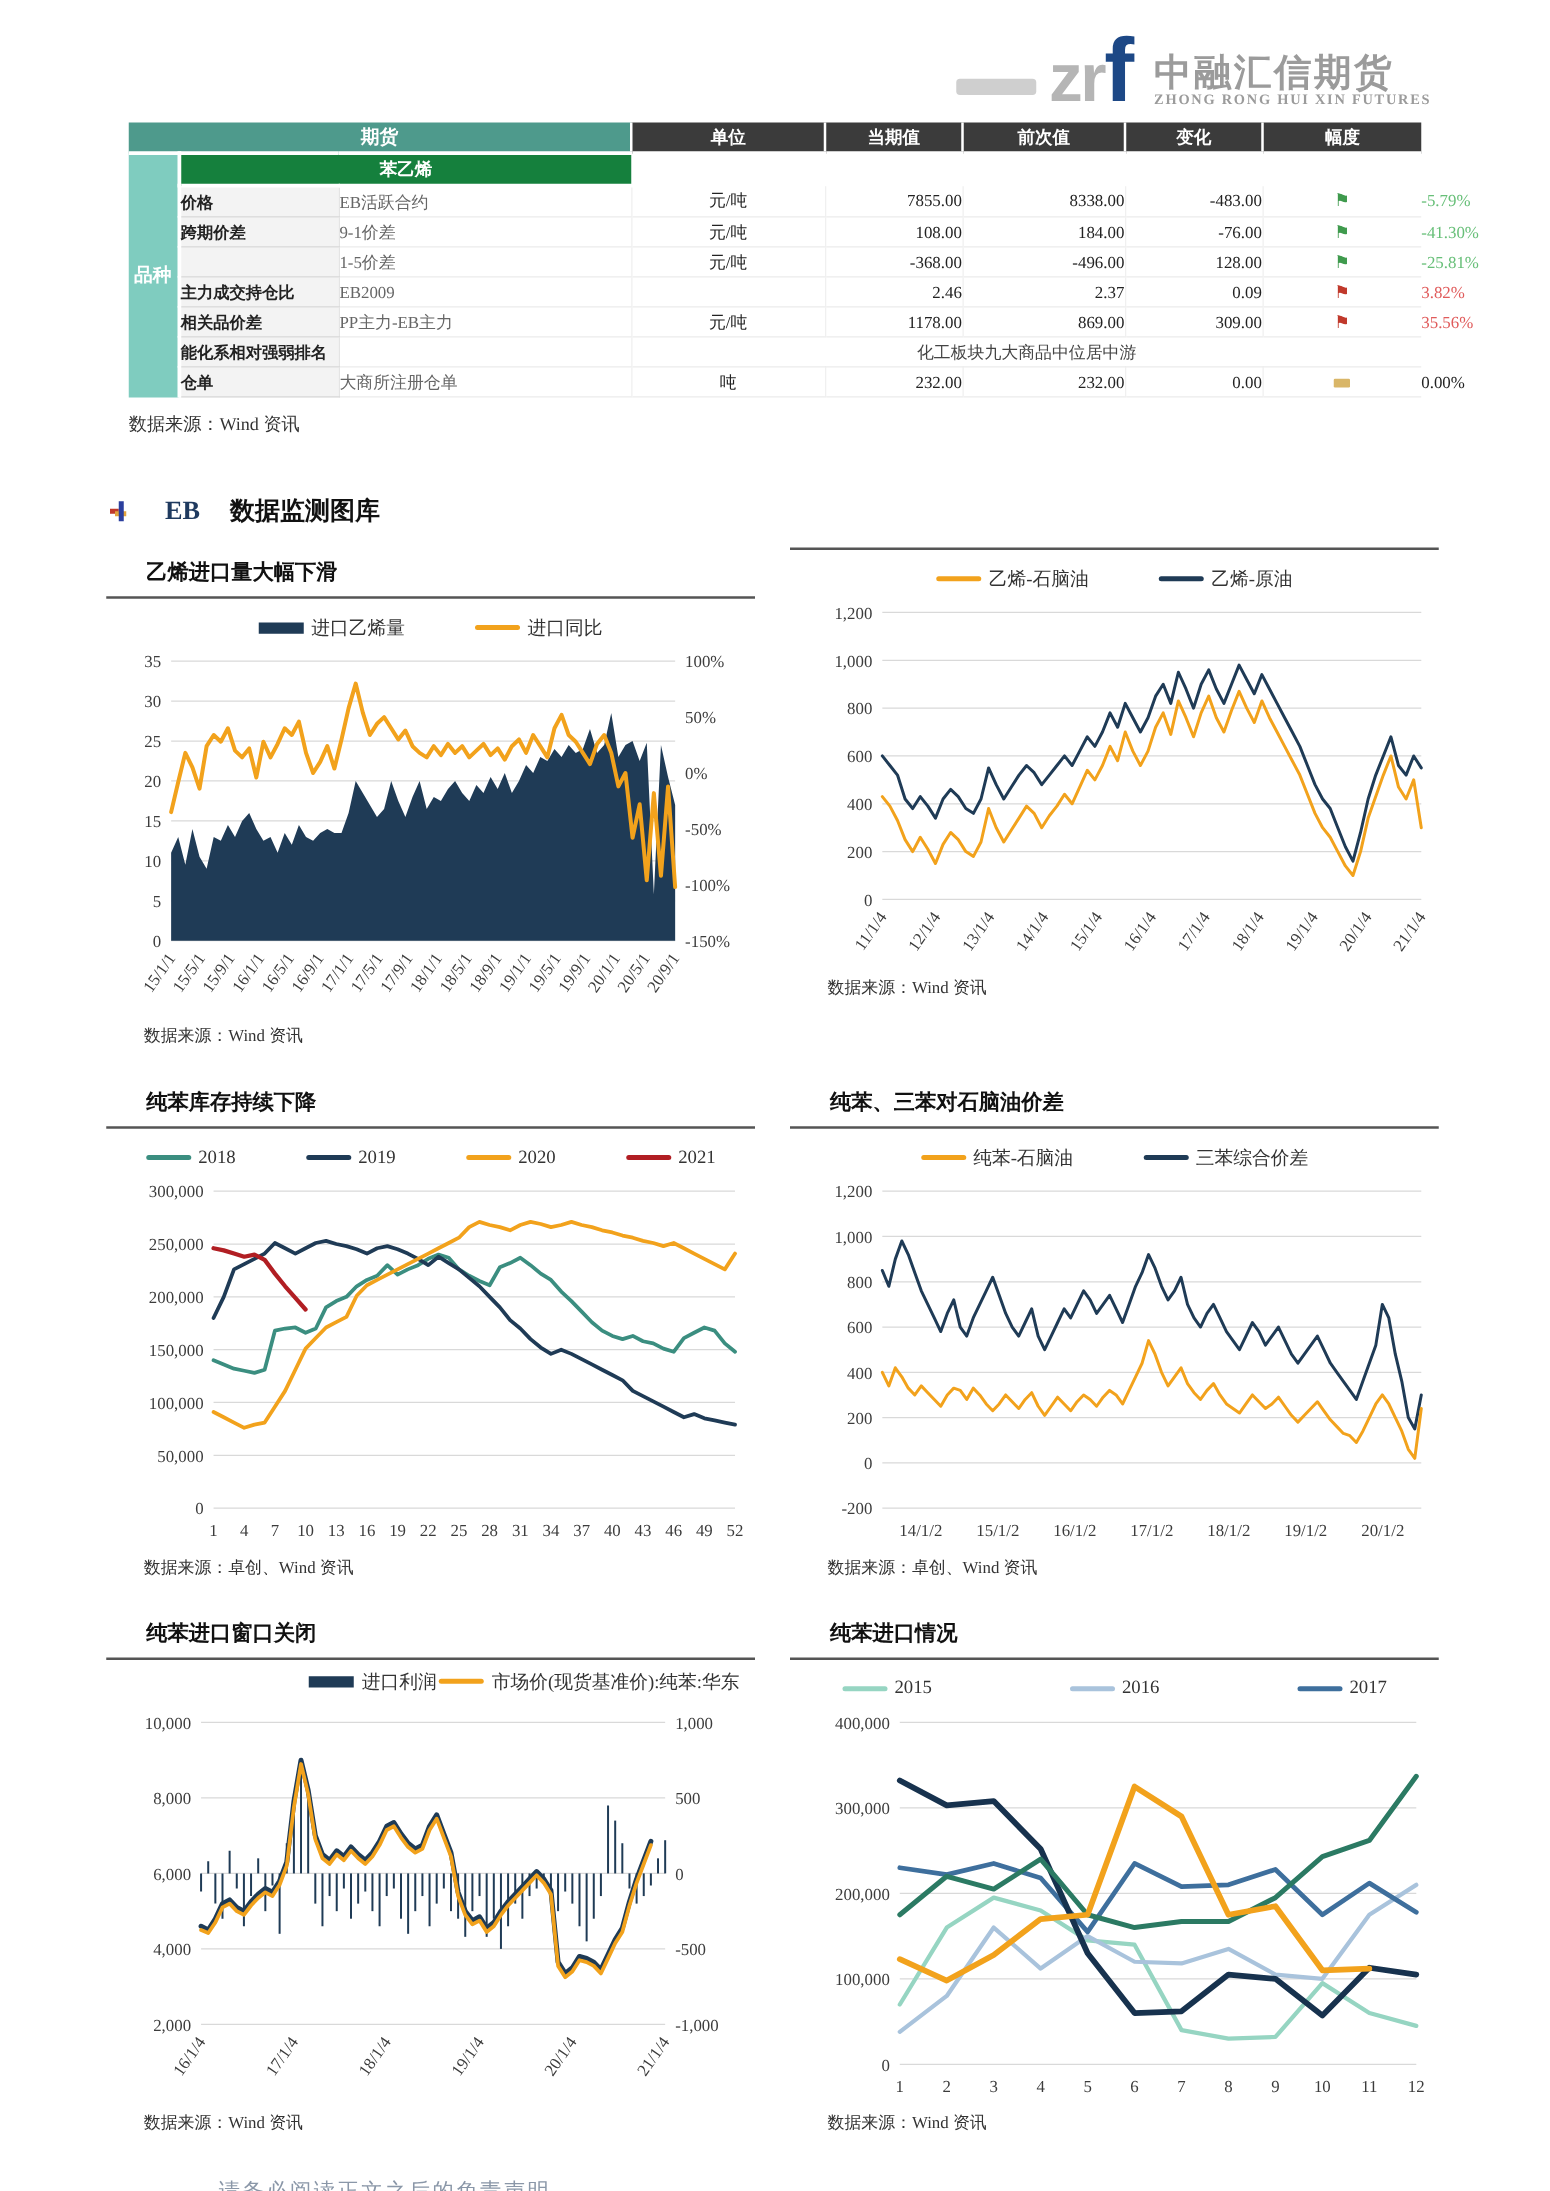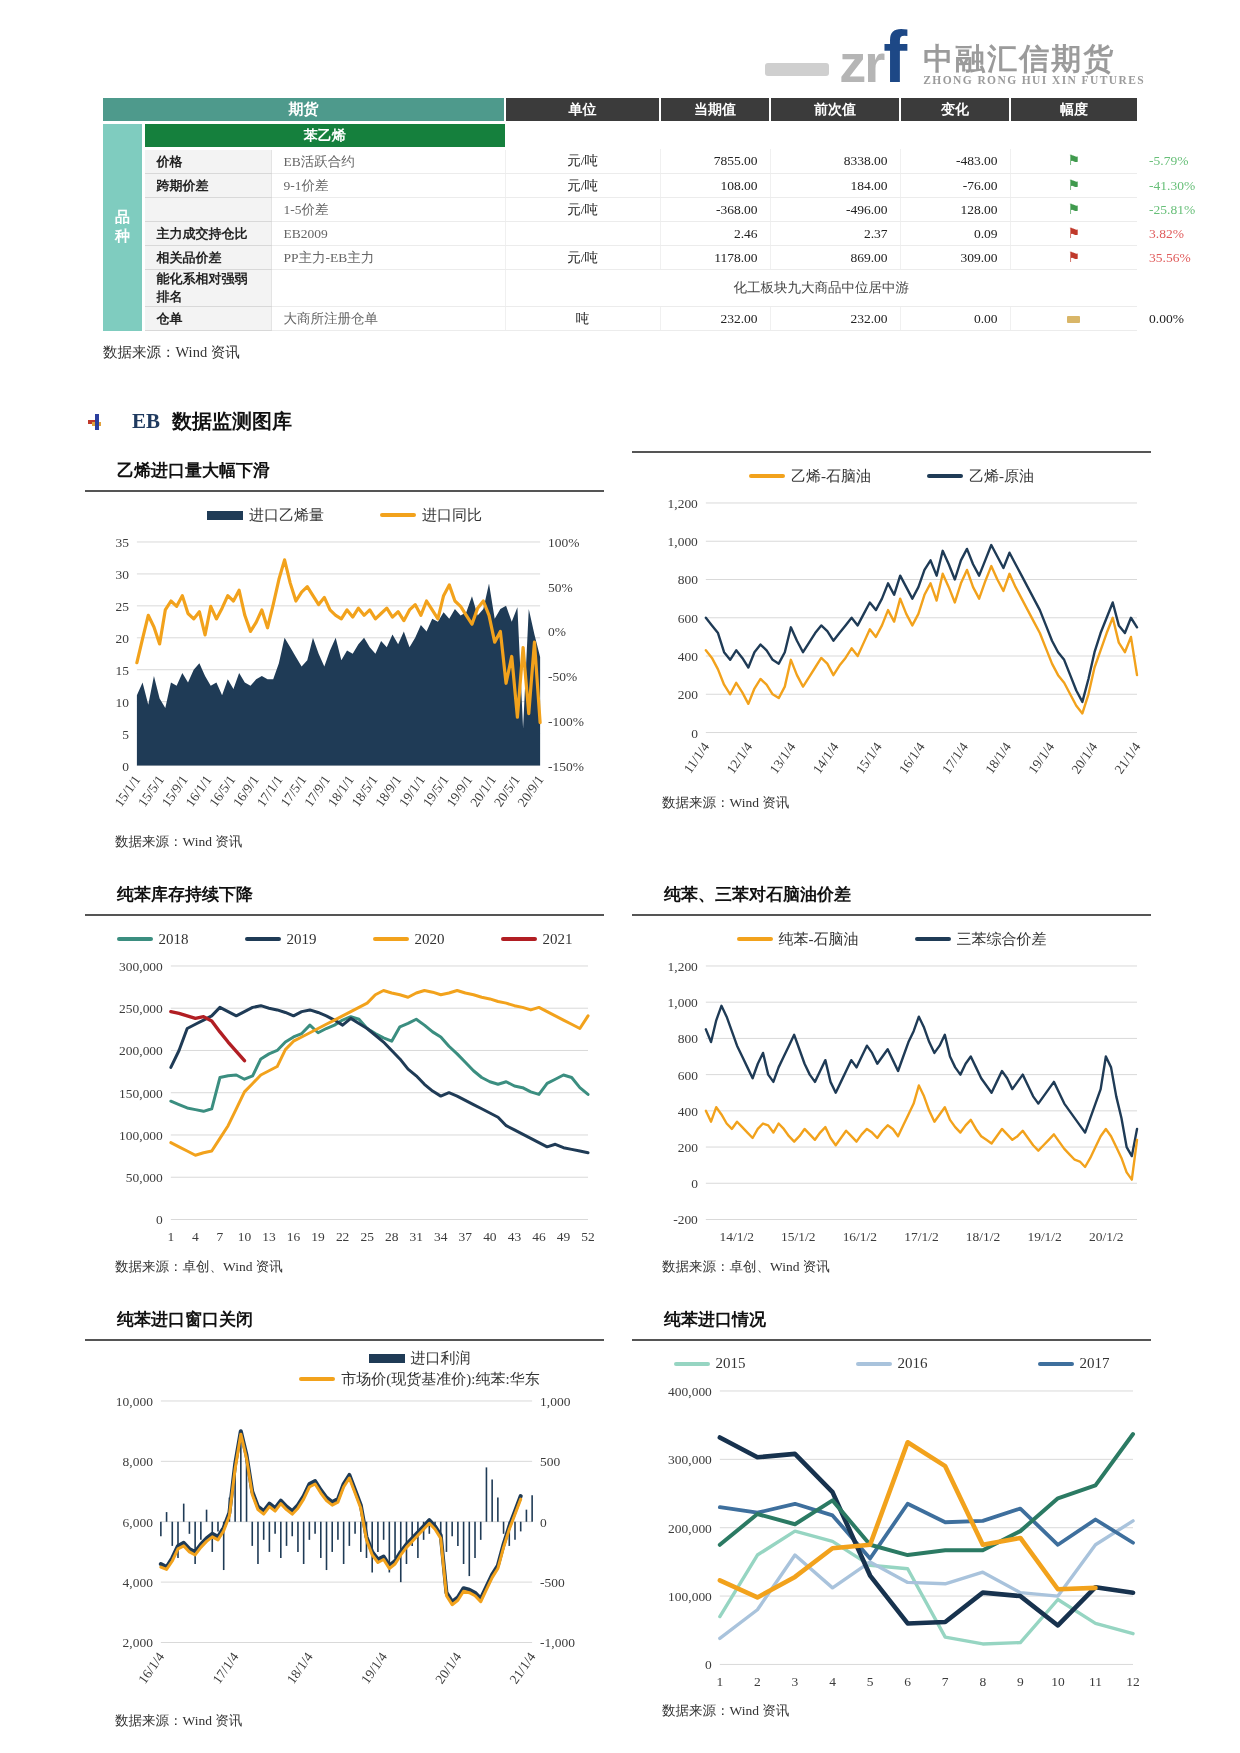--- a/index.html
+++ b/index.html
@@ -9,21 +9,21 @@
   .logo{display:flex;align-items:flex-end;gap:10px;}
   .logo-bar{width:64px;height:13px;background:#cfcfcf;border-radius:3px;margin-bottom:10px;}
   .logo-zr{font-family:"Liberation Sans",sans-serif;font-weight:bold;font-size:54px;line-height:0.8;color:#b5b5b5;letter-spacing:-2px;}
   .logo-f{font-family:"Liberation Sans",sans-serif;font-weight:bold;font-size:72px;line-height:0.72;color:#1d4886;}
   .logo-cjk{display:flex;flex-direction:column;margin-left:6px;}
   .logo-cn{font-family:"Liberation Sans",sans-serif;font-weight:bold;font-size:30px;color:#9b9b9b;letter-spacing:2px;line-height:1.05;}
   .logo-en{font-family:Liberation Serif, serif;font-weight:bold;font-size:11.5px;color:#9b9b9b;letter-spacing:1.4px;}
   
   .tbl-wrap{margin:6px 0 0 103px;width:1034px;}
   table.quote{border-collapse:collapse;width:1034px;table-layout:fixed;font-size:13.5px;}
-  table.quote th,table.quote td{padding:0 12px;height:23px;}
+  table.quote th,table.quote td{padding:0 0;height:23px;}
   .th-fut{background:#4e9a8c;color:#fff;font-family:"Liberation Sans",sans-serif;font-weight:bold;font-size:15px;height:46px;border-bottom:3px solid #fff;}
   .th-dark{background:#3b3b3b;color:#fff;font-family:"Liberation Sans",sans-serif;font-weight:bold;font-size:14px;height:46px;border-bottom:3px solid #fff;border-left:2px solid #fff;}
   .cat-cell{background:#7fccbf;color:#fff;font-family:"Liberation Sans",sans-serif;font-weight:bold;font-size:15px;text-align:center;border-right:3px solid #fff;}
   .banner-cell{background:#15803d;color:#fff;font-family:"Liberation Sans",sans-serif;font-weight:bold;font-size:14px;text-align:center;height:32px;border-bottom:3px solid #fff;}
   .attr-cell{background:#f3f3f3;font-family:Liberation Serif, serif;font-weight:bold;font-size:13px;color:#222;border-bottom:1px solid #d8d8d8;border-right:1px solid #e4e4e4;padding-left:8px;}
   .sub-cell{color:#666;border-bottom:1px solid #ececec;padding-left:10px;}
   .num-cell{text-align:right;padding-right:24px;border-bottom:1px solid #ececec;border-left:1px solid #f0f0f0;}
   .unit-cell{text-align:center;border-bottom:1px solid #ececec;border-left:1px solid #f0f0f0;}
   .flag-cell{text-align:center;border-bottom:1px solid #ececec;border-left:1px solid #f0f0f0;}
   .pct-cell{text-align:right;padding-right:28px;border-bottom:1px solid #ececec;}
@@ -32,28 +32,28 @@
   .flag-red{color:#c0392b;font-size:14px;}
   .flag-flat{display:inline-block;width:13px;height:7px;background:#d9b668;border-radius:1px;}
   .pct-green{color:#67bf78;}
   .pct-red{color:#e05b5b;}
   .pct-black{color:#222;}
   .tbl-source{margin:12px 0 0 103px;font-size:14.5px;color:#333;}
   
   .section-head{display:flex;align-items:center;gap:26px;margin:46px 0 16px 88px;}
   .section-icon{width:18px;height:18px;}
   .sec-en{font-size:21px;color:#1f3a5f;font-weight:bold;}
-  .sec-cn{font-family:Liberation Serif, serif;font-weight:bold;font-size:20px;color:#111;margin-left:8px;}
+  .sec-cn{font-family:Liberation Serif, serif;font-weight:bold;font-size:20px;color:#111;margin-left:20px;}
   
   .charts{width:1066px;margin:4px 0 0 85px;display:grid;grid-template-columns:1fr 1fr;column-gap:28px;row-gap:24px;}
   .chart-block{display:flex;flex-direction:column;}
   .chart-title{font-family:"Liberation Sans",sans-serif;font-weight:bold;font-size:17px;color:#111;margin:8px 0 8px 32px;}
   .title-rule{height:2px;background:#555;margin-bottom:8px;}
   .legend{display:flex;justify-content:center;gap:56px;align-items:center;min-height:30px;font-size:15px;color:#333;flex-wrap:wrap;}
-  .legend.col{flex-direction:column;align-items:center;gap:2px;margin-left:150px;}
+  .legend.col{align-items:flex-start;gap:2px;margin-left:150px;}
   .legend-item{display:flex;align-items:center;gap:6px;}
   .sw-line{width:36px;height:4px;border-radius:2px;}
   .sw-bar{width:36px;height:9px;}
   .plot svg{display:block;width:100%;height:auto;}
   .chart-source{font-size:13.5px;color:#333;margin:4px 0 0 30px;}
   
   .disclaimer{margin:34px 0 0 175px;font-size:17px;color:#8a97a8;letter-spacing:2px;}
 </style>
 </head>
 <body>

